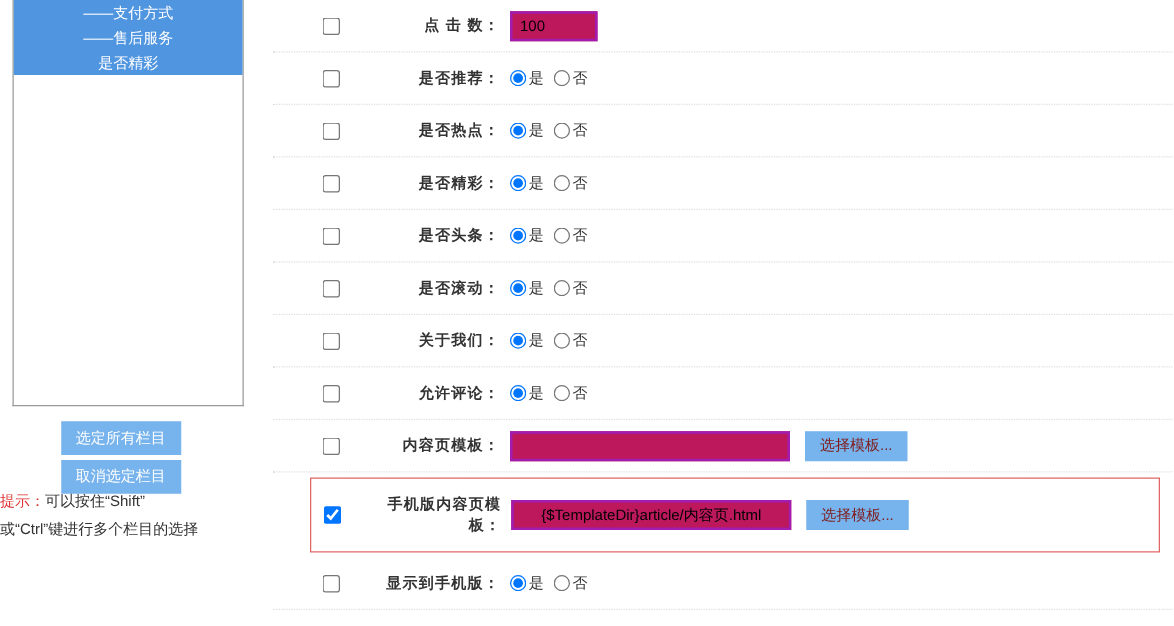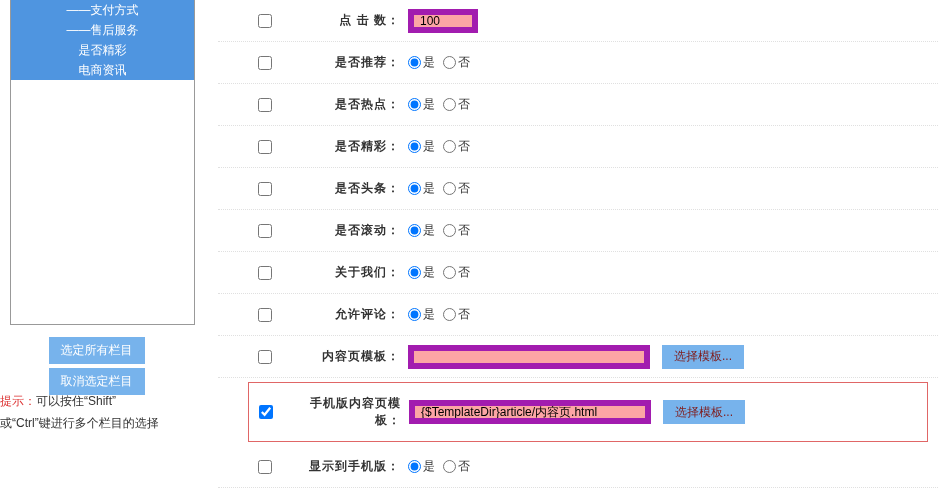--- a/index.html
+++ b/index.html
@@ -11,39 +11,38 @@
 .side-btn { display: inline-block; background: #77b3ec; color: #fff; border: none; padding: 5px 12px; margin: 2px auto; cursor: pointer; font-size: 12px; }
 .side-tip { position: absolute; left: 0; top: 390px; width: 205px; text-align: left; font-size: 12px; line-height: 22px; color: #333; }
 .side-tip .tip-label { color: #d33; }
 .main { position: absolute; left: 218px; top: 0; width: 720px; }
 .form-row { display: flex; align-items: center; padding: 8px 0 8px 40px; border-bottom: 1px dotted #e0e0e0; min-height: 42px; position: relative; }
 .form-row.noborder { border-bottom: none; }
 .cb-col { width: 40px; display: flex; align-items: center; justify-content: flex-start; }
 .cb-col input[type=checkbox] { width: 14px; height: 14px; }
 .lbl-col { width: 110px; text-align: right; padding-right: 8px; font-weight: bold; font-size: 12px; color: #333; letter-spacing: 1px; }
 .ctl-col { flex: 1; display: flex; align-items: center; gap: 4px; }
-.txt { border: 6px solid #a21caf; height: 24px; padding: 2px 6px; font-size: 12px; background: #fca5a5; }
+.txt { border: 2px solid #a21caf; height: 24px; padding: 2px 6px; font-size: 12px; background: #be185d; }
 .txt-sm { width: 70px; }
-.txt-lg { width: 242px; }
+.txt-lg { width: 224px; text-align: center; }
 .radio-gap { display: inline-flex; align-items: center; gap: 0; }
 .radio-gap input[type=radio] { margin: 0 2px 0 0; vertical-align: middle; }
 .radio-gap label { margin-right: 8px; vertical-align: middle; }
 .btn-sel { background: #77b3ec; color: #7f1d1d; border: none; height: 24px; padding: 0 12px; cursor: pointer; font-size: 12px; margin-left: 8px; }
 .highlight-box { border: 1px solid #e06666; margin: 4px 10px 4px 30px; padding: 4px 0 4px 10px; }
 .highlight-box .form-row { border-bottom: none; padding-left: 0; }
 </style>
 </head>
 <body>
 
 <div class="sidebar">
   <div class="sidebar-list">
     <div class="sidebar-item">——支付方式</div>
     <div class="sidebar-item">——售后服务</div>
     <div class="sidebar-item">是否精彩</div>
-    <div class="sidebar-item">电商资讯</div>
   </div>
 </div>
 
 <div class="side-buttons">
   <button class="side-btn">选定所有栏目</button><br>
   <button class="side-btn">取消选定栏目</button>
 </div>
 
 <div class="side-tip">
   <span class="tip-label">提示：</span><span>可以按住“Shift”</span><br>

